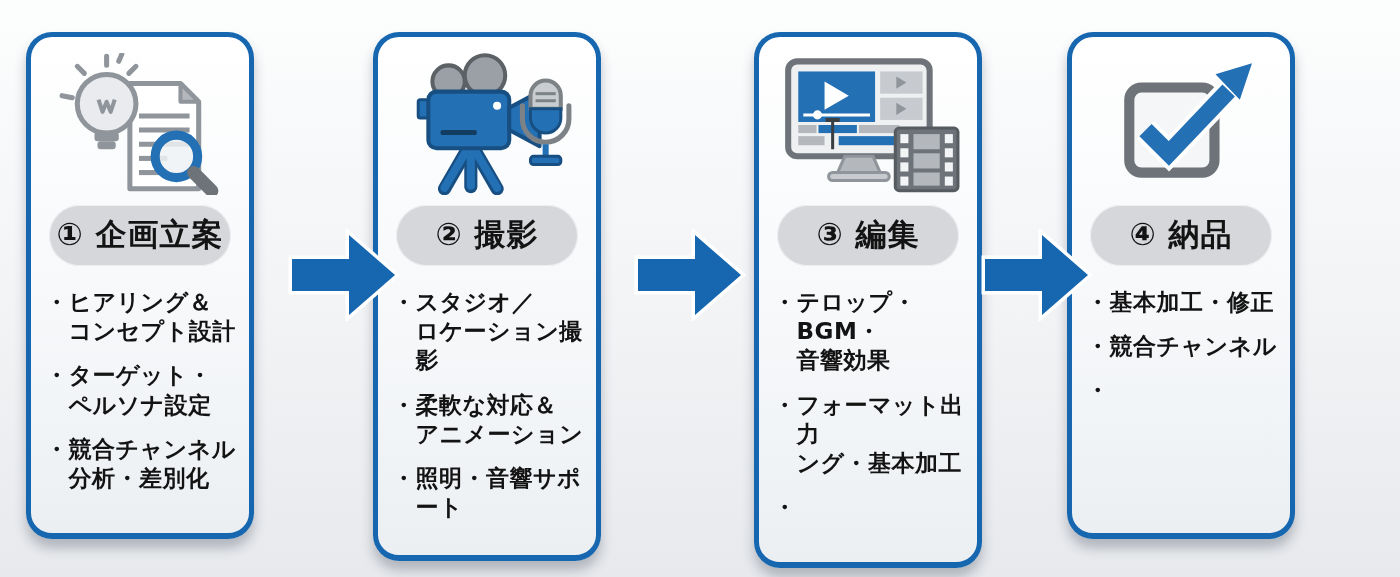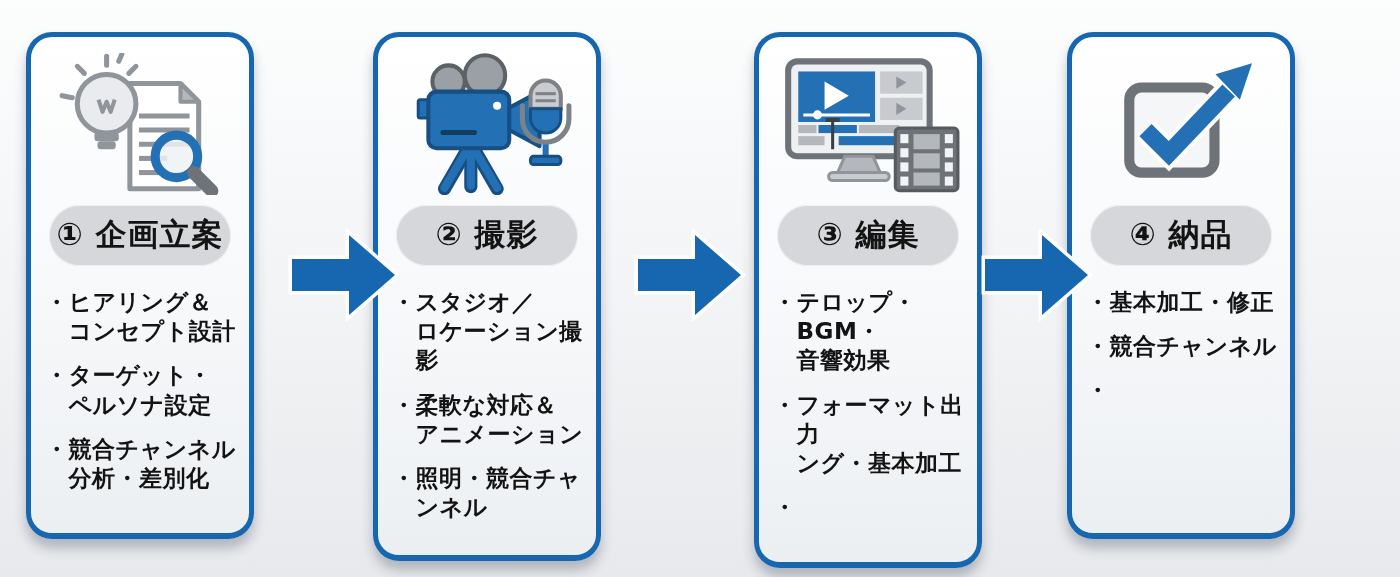--- a/index.html
+++ b/index.html
@@ -125,21 +125,21 @@
         <span class="text">スタジオ／
 ロケーション撮影</span>
       </li>
     <li class="bullet">
         <span class="marker">・</span>
         <span class="text">柔軟な対応＆
 アニメーション</span>
       </li>
     <li class="bullet">
         <span class="marker">・</span>
-        <span class="text">照明・競合チャンネル</span>
+        <span class="text">照明・音響サポート</span>
       </li>
   </ul>
 </article>
 
 <article class="card card-3">
   <div class="icon-box">
     <svg width="192" height="142" viewBox="0 0 190 140">
 
       <rect x="16" y="8" width="140" height="94" rx="9" fill="#eef0f2" stroke="#6d7378" stroke-width="6"></rect>
       <rect x="26" y="18" width="76" height="50" fill="#2470b5"></rect>

